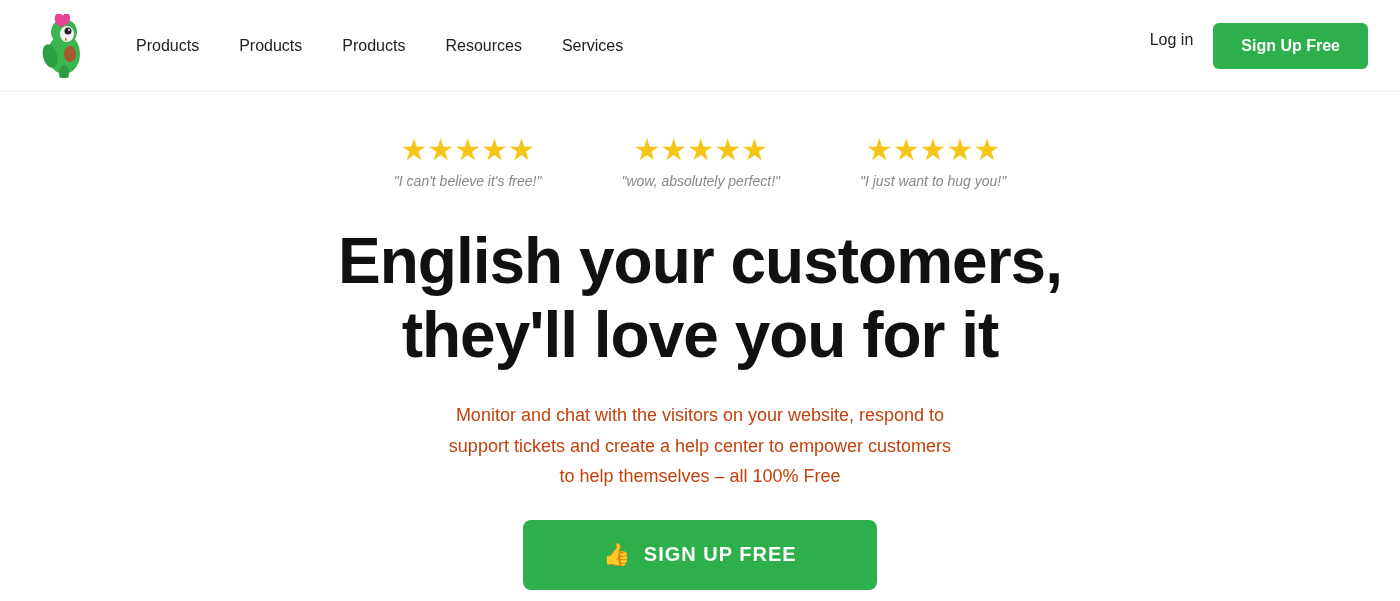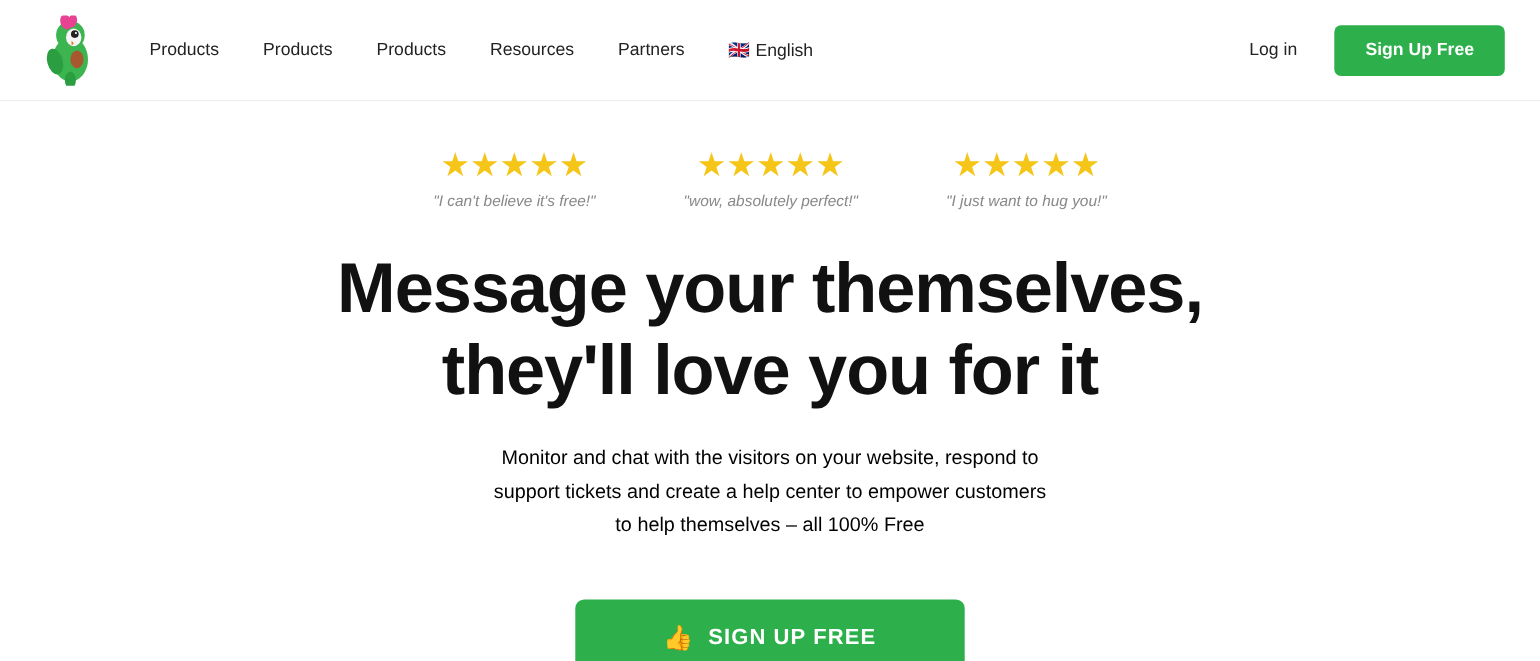--- a/index.html
+++ b/index.html
@@ -27,22 +27,22 @@
     }
     .nav-link {
       font-size: 16px;
       color: #222;
       text-decoration: none;
       padding: 8px 16px;
       cursor: pointer;
     }
     .nav-right {
       display: flex;
-      align-items: center;
-      gap: 18px;
+      align-items: flex-start;
+      gap: 4px;
     }
     .nav-login {
       font-size: 16px;
       color: #222;
       cursor: pointer;
       padding: 8px 16px;
     }
     .nav-signup-btn {
       background: #2db04b;
       color: #fff;
@@ -96,24 +96,24 @@
       line-height: 1.15;
       color: #111;
       max-width: 860px;
       margin-bottom: 28px;
       letter-spacing: -1px;
     }
 
     
     .hero-sub {
       font-size: 18px;
-      color: #000000;
+      color: #c2410c;
       line-height: 1.7;
       max-width: 520px;
-      margin-bottom: 52px;
+      margin-bottom: 28px;
     }
 
     
     .cta-button {
       background: #2db04b;
       color: #fff;
       border: none;
       border-radius: 8px;
       font-size: 20px;
       font-weight: 700;
@@ -156,22 +156,21 @@
 
       <ellipse cx="38" cy="40" rx="6" ry="8" fill="#d63020" opacity="0.7"></ellipse>
     </svg>
   </div>
 
   <div class="nav-links">
     <a class="nav-link">Products</a>
     <a class="nav-link">Products</a>
     <a class="nav-link">Products</a>
     <a class="nav-link">Resources</a>
-    <a class="nav-link">Partners</a>
-    <a class="nav-link">🇬🇧 English</a>
+    <a class="nav-link">Services</a>
   </div>
 
   <div class="nav-right">
     <span class="nav-login">Log in</span>
     <button class="nav-signup-btn">Sign Up Free</button>
   </div>
 </nav>
 
 <section class="hero">
 
@@ -183,21 +182,21 @@
     <div class="rating-item">
       <div class="stars">★★★★★</div>
       <span class="rating-quote">"wow, absolutely perfect!"</span>
     </div>
     <div class="rating-item">
       <div class="stars">★★★★★</div>
       <span class="rating-quote">"I just want to hug you!"</span>
     </div>
   </div>
 
-  <h1 class="hero-headline">Message your themselves, they'll love you for it</h1>
+  <h1 class="hero-headline">English your customers, they'll love you for it</h1>
 
   <p class="hero-sub">Monitor and chat with the visitors on your website, respond to support tickets and create a help center to empower customers to help themselves – all 100% Free</p>
 
   <button class="cta-button">
     <span class="cta-thumb">👍</span>
     <span>SIGN UP FREE</span>
   </button>
 
 </section>
 

